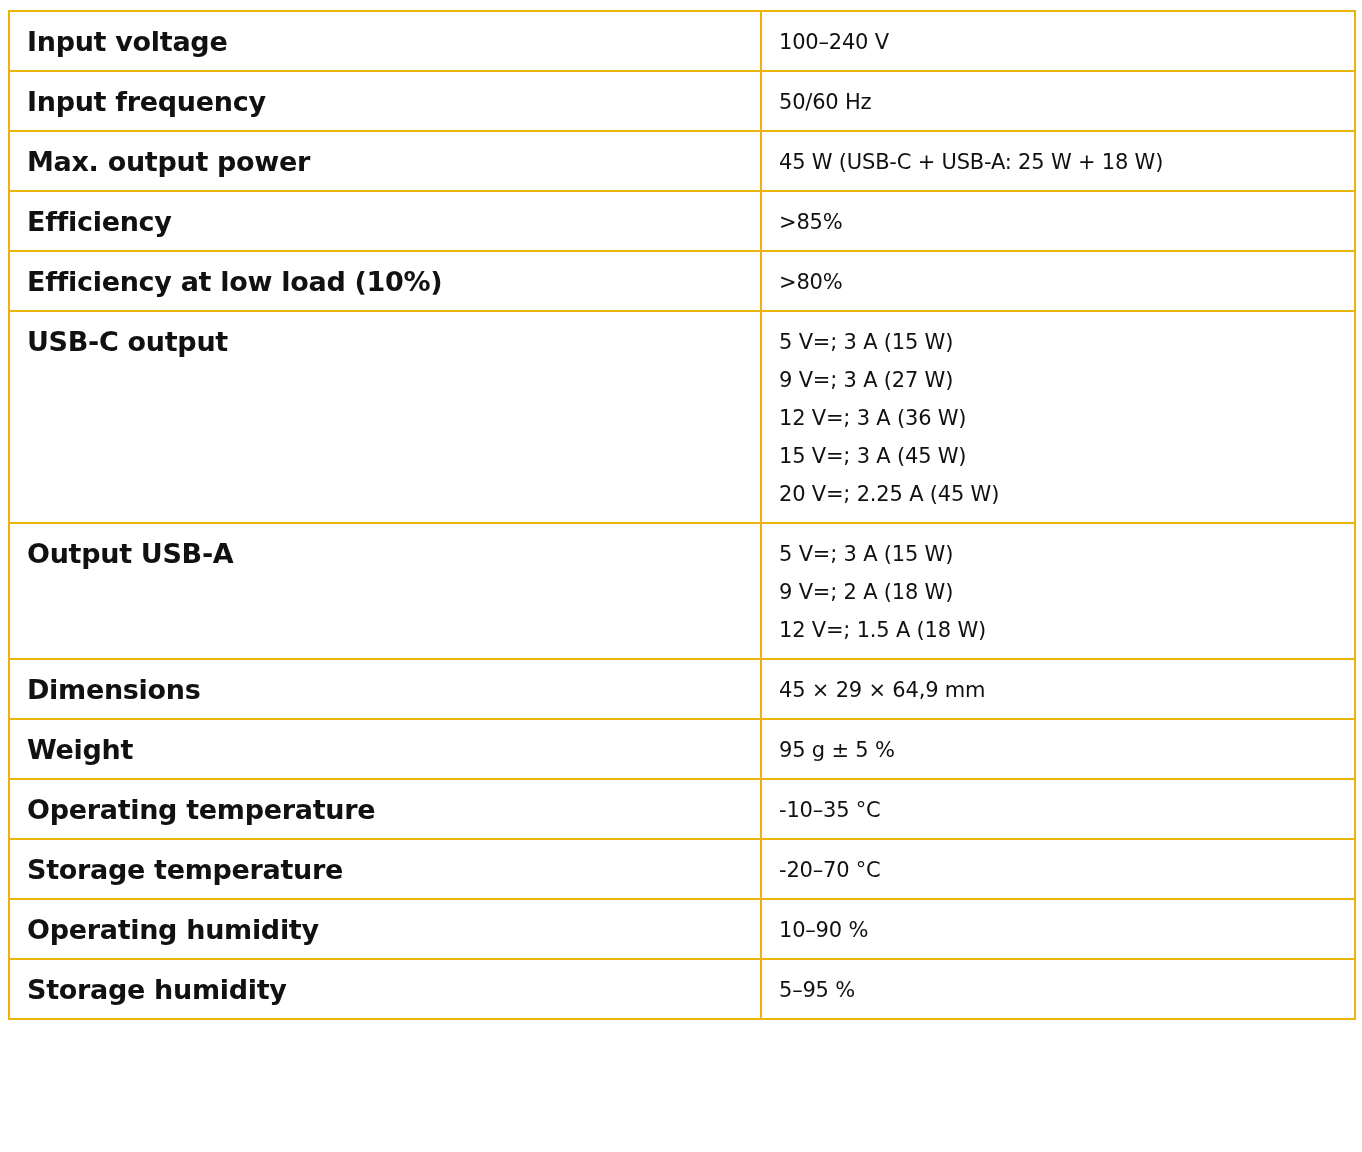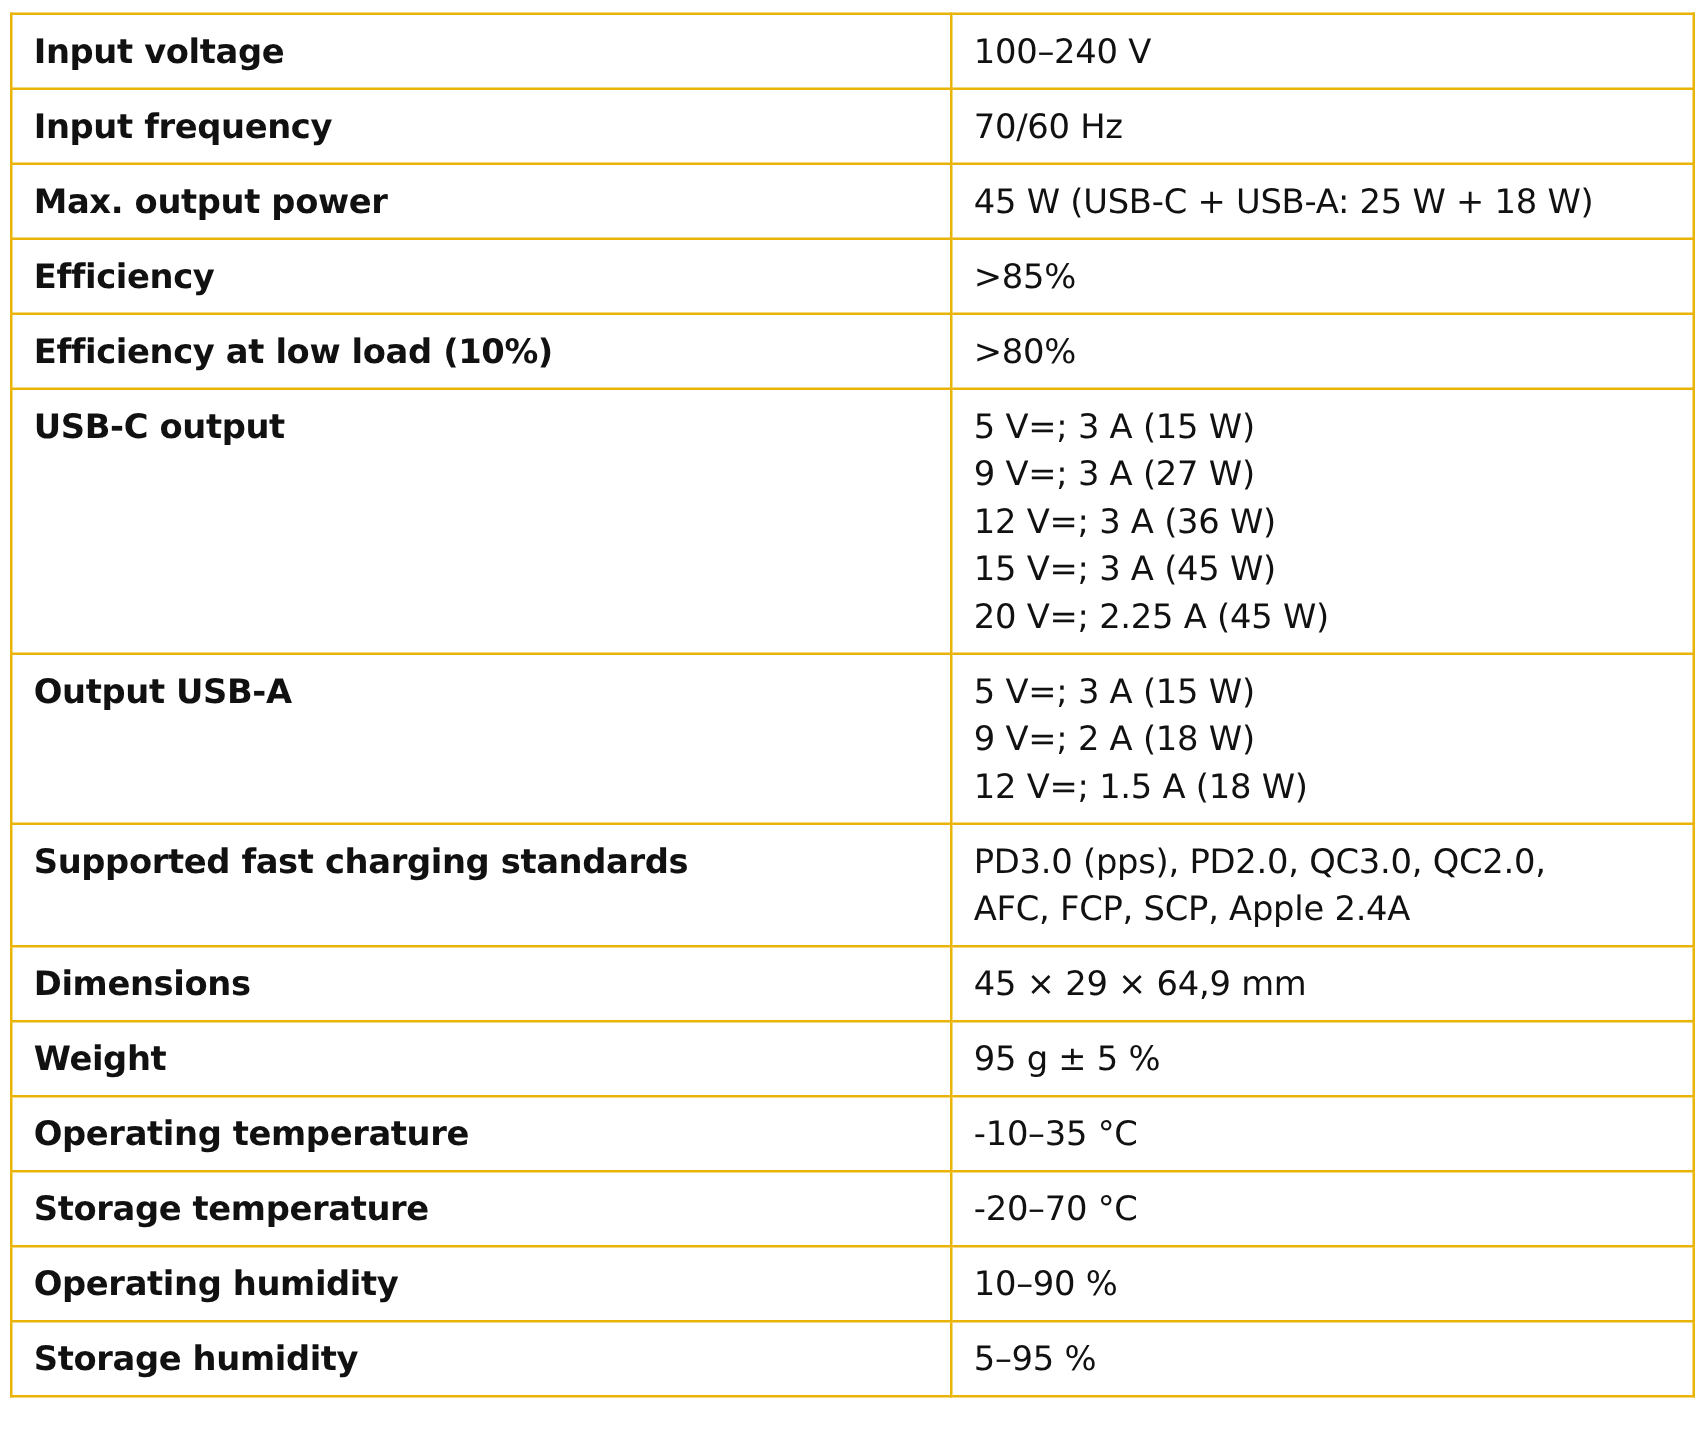--- a/index.html
+++ b/index.html
@@ -20,42 +20,42 @@
     line-height: 38px;
   }
   table.spec td.label {
     width: 733px;
     font-weight: bold;
     font-size: 27px;
     letter-spacing: -0.3px;
   }
   table.spec td.value {
     font-weight: normal;
-    font-size: 27px;
+    font-size: 21px;
     letter-spacing: -0.2px;
     white-space: pre-line;
   }
   .inner { padding-top: 11px; padding-bottom: 9px; }
 </style>
 </head>
 <body>
 
 <table class="spec">
   <tbody>
     <tr style="height:58px">
       <td class="label">
           <div class="inner">Input voltage</div>
         </td>
       <td class="value"><div class="inner">100–240 V</div></td>
     </tr>
     <tr style="height:58px">
       <td class="label">
           <div class="inner">Input frequency</div>
         </td>
-      <td class="value"><div class="inner">70/60 Hz</div></td>
+      <td class="value"><div class="inner">50/60 Hz</div></td>
     </tr>
     <tr style="height:58px">
       <td class="label">
           <div class="inner">Max. output power</div>
         </td>
       <td class="value"><div class="inner">45 W (USB-C + USB-A: 25 W + 18 W)</div></td>
     </tr>
     <tr style="height:57px">
       <td class="label">
           <div class="inner">Efficiency</div>
@@ -78,27 +78,20 @@
 15 V=; 3 A (45 W)
 20 V=; 2.25 A (45 W)</div></td>
     </tr>
     <tr style="height:134px">
       <td class="label">
           <div class="inner">Output USB-A</div>
         </td>
       <td class="value"><div class="inner">5 V=; 3 A (15 W)
 9 V=; 2 A (18 W)
 12 V=; 1.5 A (18 W)</div></td>
-    </tr>
-    <tr style="height:96px">
-      <td class="label">
-          <div class="inner">Supported fast charging standards</div>
-        </td>
-      <td class="value"><div class="inner">PD3.0 (pps), PD2.0, QC3.0, QC2.0,
-AFC, FCP, SCP, Apple 2.4A</div></td>
     </tr>
     <tr style="height:58px">
       <td class="label">
           <div class="inner">Dimensions</div>
         </td>
       <td class="value"><div class="inner">45 × 29 × 64,9 mm</div></td>
     </tr>
     <tr style="height:57px">
       <td class="label">
           <div class="inner">Weight</div>

